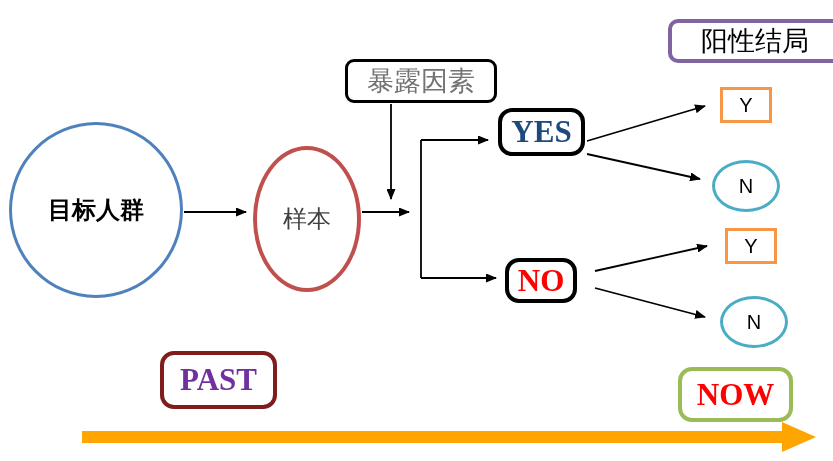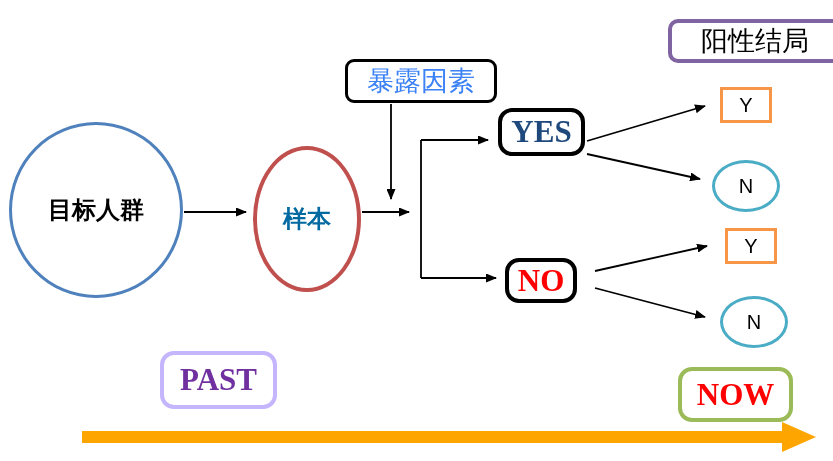--- a/index.html
+++ b/index.html
@@ -12,25 +12,25 @@
     position:absolute; box-sizing:border-box; background:#ffffff;
     display:flex; align-items:center; justify-content:center; text-align:center;
   }
   
   .circle-target { left:9px; top:122px; width:174px; height:176px;
     border:3px solid #4F81BD; border-radius:50%; }
   .circle-target .lbl { font-weight:bold; font-size:24px; color:#000; }
   
   .ellipse-sample { left:253px; top:146px; width:108px; height:146px;
     border:4px solid #C0504D; border-radius:50%; }
-  .ellipse-sample .lbl { font-weight:bold; font-size:24px; color:#0369a1; }
+  .ellipse-sample .lbl { font-weight:normal; font-size:24px; color:#404040; }
   
   .box-exposure { left:345px; top:59px; width:152px; height:44px;
     border:3px solid #000; border-radius:9px;
-    font-family:"Liberation Serif","DejaVu Serif",serif; font-size:27px; color:#3b82f6; }
+    font-family:"Liberation Serif","DejaVu Serif",serif; font-size:27px; color:#737373; }
   
   .box-outcome { left:668px; top:19px; width:174px; height:44px;
     border:4px solid #8064A2; border-radius:10px;
     font-family:"Liberation Serif","DejaVu Serif",serif; font-size:27px; color:#000; }
   
   .box-yes { left:498px; top:108px; width:87px; height:48px;
     border:4px solid #000; border-radius:14px; }
   .box-yes .lbl { font-family:"Liberation Serif","DejaVu Serif",serif;
     font-weight:bold; font-size:31px; color:#1F497D; }
   .box-no { left:505px; top:258px; width:72px; height:45px;
@@ -40,21 +40,21 @@
   
   .box-y { width:52px; height:36px; border:3px solid #F79646; font-size:20px; color:#000; }
   .box-y1 { left:720px; top:87px; }
   .box-y2 { left:725px; top:228px; }
   .circle-n { width:68px; height:52px; border:3px solid #4BACC6; border-radius:50%;
     font-size:20px; color:#000; }
   .circle-n1 { left:712px; top:160px; }
   .circle-n2 { left:720px; top:296px; }
   
   .box-past { left:160px; top:351px; width:117px; height:58px;
-    border:4px solid #c4b5fd; border-radius:14px; }
+    border:4px solid #7f1d1d; border-radius:14px; }
   .box-past .lbl { font-family:"Liberation Serif","DejaVu Serif",serif;
     font-weight:bold; font-size:31px; color:#7030A0; }
   .box-now { left:678px; top:367px; width:115px; height:55px;
     border:4px solid #9BBB59; border-radius:14px; }
   .box-now .lbl { font-family:"Liberation Serif","DejaVu Serif",serif;
     font-weight:bold; font-size:31px; color:#FF0000; }
   
   .timeline-label { left:310px; top:357px; width:330px; height:38px;
     background:transparent; font-weight:bold; font-size:29px; color:#7030A0; }
 </style>

